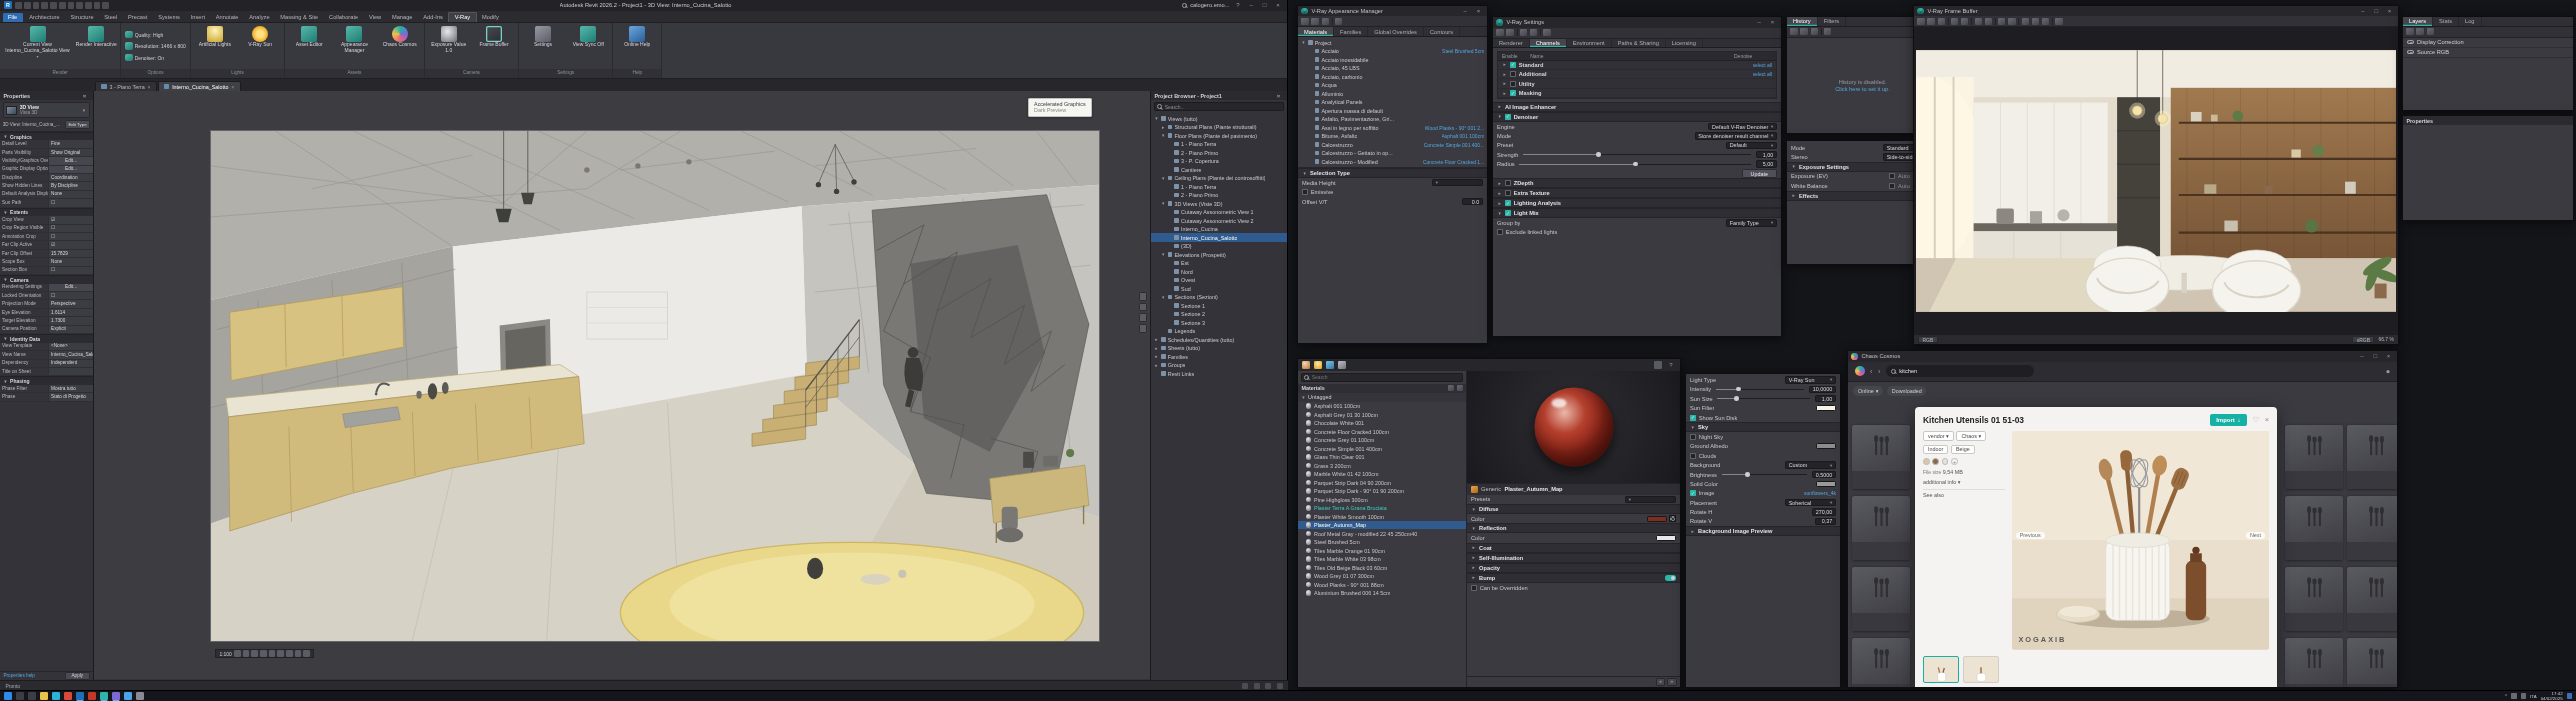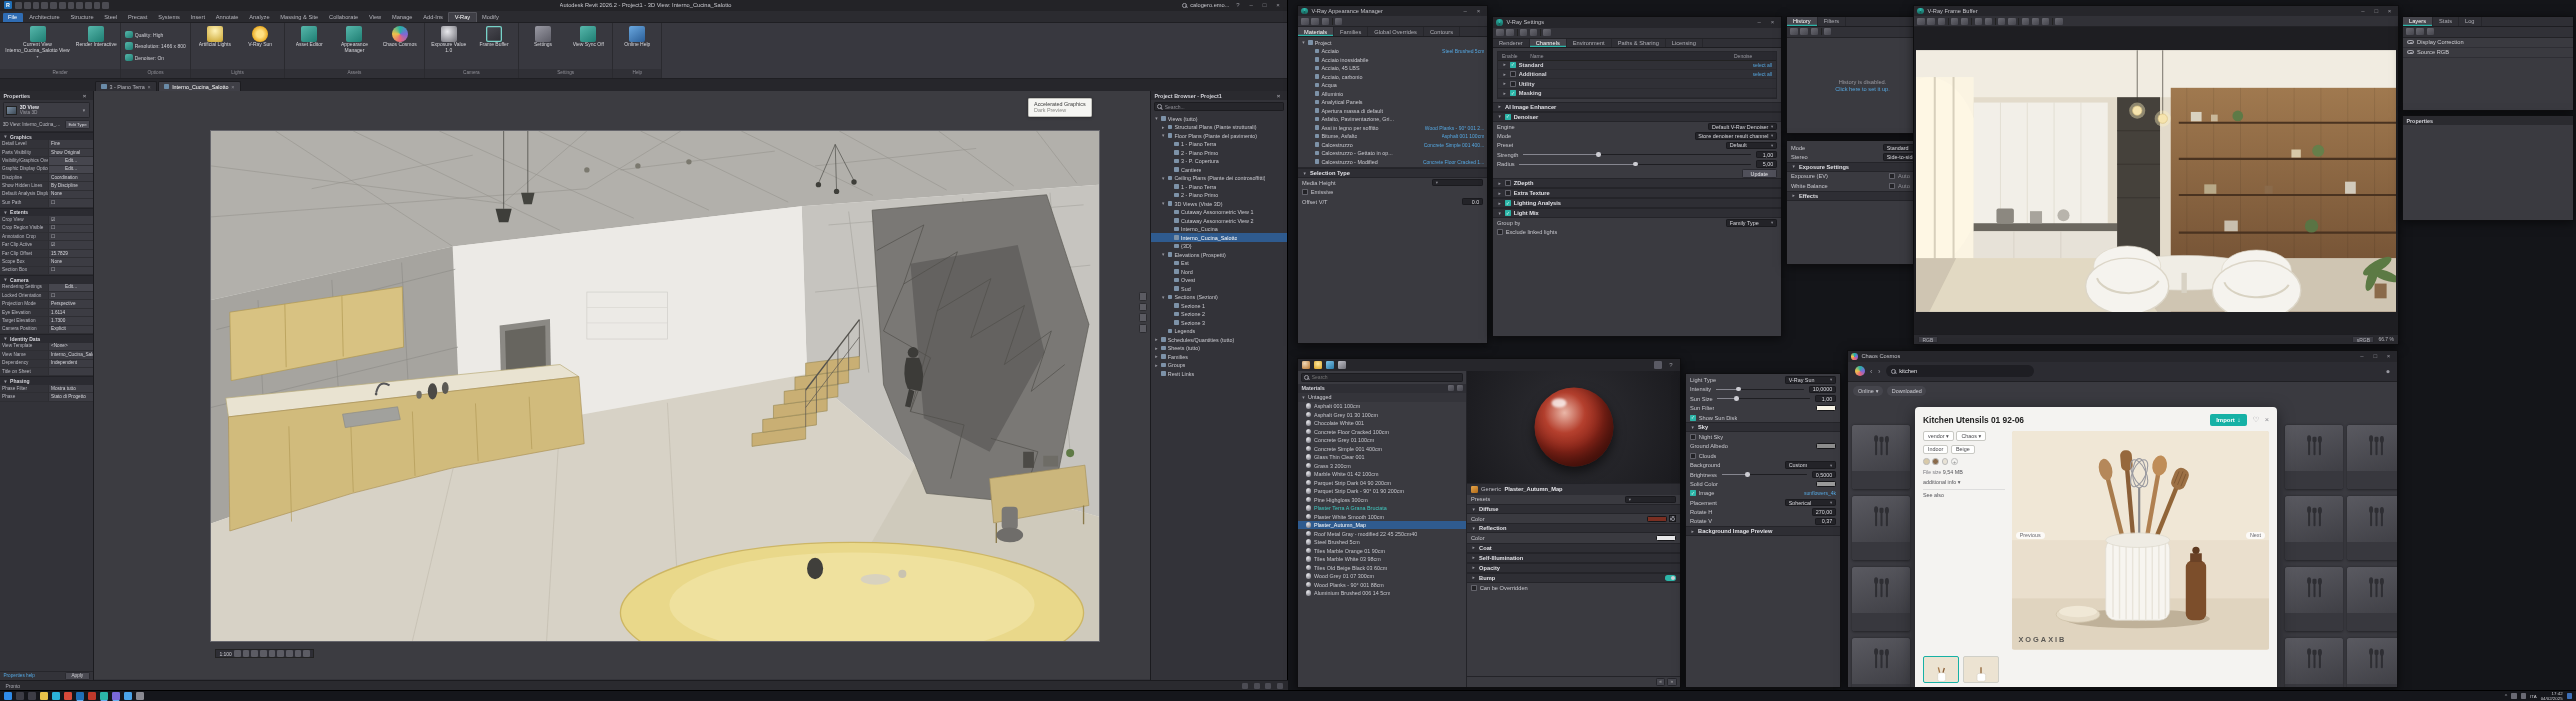--- a/index.html
+++ b/index.html
@@ -1727,21 +1727,21 @@
               <ellipse cx="12" cy="7" rx="3" ry="5" fill="#2e2e33"></ellipse>
               <rect x="17" y="4" width="6" height="8" rx="2" fill="#2e2e33"></rect>
               <ellipse cx="28" cy="8" rx="3" ry="5" fill="#2e2e33"></ellipse>
             </svg>
           </div>
           <div class="clab" data-name="asset-card-label"></div>
         </div>
       </div>
     <div id="cs-card" data-name="cosmos-asset-detail-card">
       <div class="cs-row1">
-        <span id="cs-title" data-name="asset-title">Kitchen Utensils 01 92-06</span>
+        <span id="cs-title" data-name="asset-title">Kitchen Utensils 01 51-03</span>
         <span class="sp"></span>
         <span id="cs-import" data-name="import-button"><span>Import</span> ↓</span>
         <span class="cs-ico" data-name="favorite-heart-icon">♡</span>
         <span class="cs-ico" data-name="close-detail-icon">×</span>
       </div>
       <div id="cs-main">
         <div id="cs-meta" data-name="asset-metadata">
           <div class="metarow">
             <span class="tagchip" data-name="vendor-filter"><span>vendor</span> ▾</span>
             <span class="tagchip" data-name="vendor-value"><span>Chaos</span> ▾</span>

